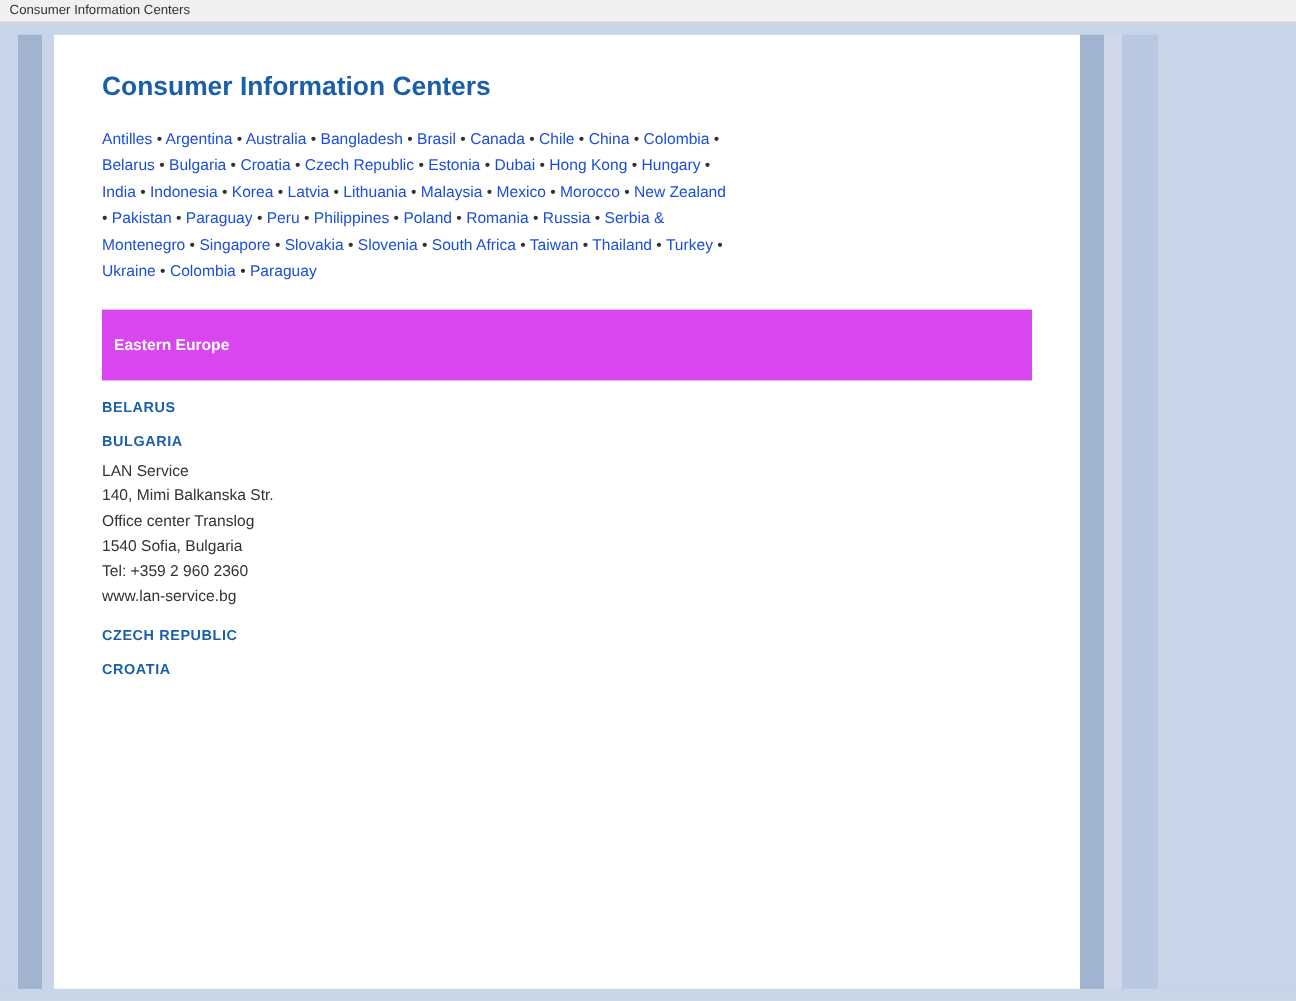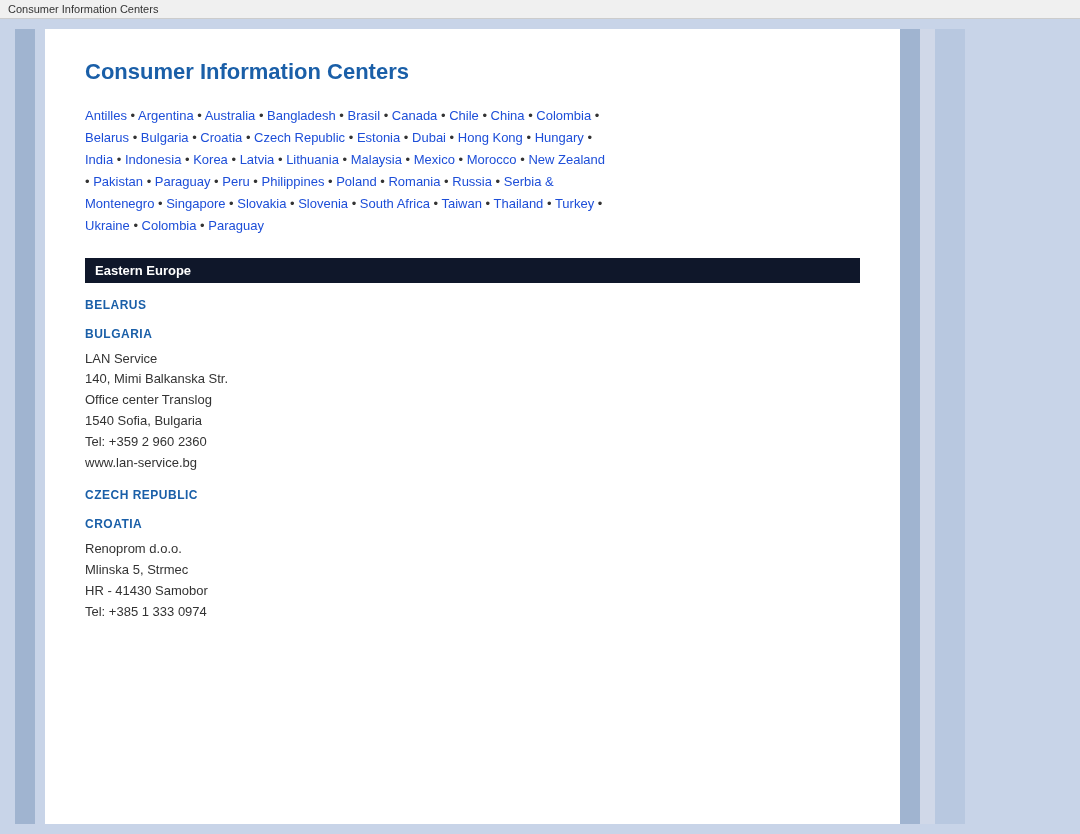--- a/index.html
+++ b/index.html
@@ -74,23 +74,23 @@
     .links-section a {
       color: #1d4ed8;
       text-decoration: none;
       font-size: 13px;
     }
     .links-section span.separator {
       color: #333;
       font-size: 13px;
     }
     .section-header {
-      background: #0f172a;
+      background: #d946ef;
       color: white;
-      padding: 5px 10px;
+      padding: 22px 10px;
       font-size: 13px;
       font-weight: bold;
       margin-bottom: 15px;
       margin-top: 10px;
     }
     .country-heading {
       color: #1a5fa8;
       font-size: 12px;
       font-weight: bold;
       margin-bottom: 8px;
@@ -131,21 +131,20 @@
     <div class="section-header">
       <span>Eastern Europe</span>
     </div>
 
     <div id="countries-container">
     <div class="country-heading">BELARUS</div>
         <div class="country-heading">BULGARIA</div>
         <div class="address-block">LAN Service<br>140, Mimi Balkanska Str.<br>Office center Translog<br>1540 Sofia, Bulgaria<br>Tel: +359 2 960 2360<br>www.lan-service.bg</div>
         <div class="country-heading">CZECH REPUBLIC</div>
         <div class="country-heading">CROATIA</div>
-        <div class="address-block">Renoprom d.o.o.<br>Mlinska 5, Strmec<br>HR - 41430 Samobor<br>Tel: +385 1 333 0974</div>
       </div>
   </div>
 
   <div class="right-sidebar">
     <div class="right-inner-left"></div>
     <div class="scrollbar-area"></div>
     <div class="right-inner-right"></div>
   </div>
 </div>
 

